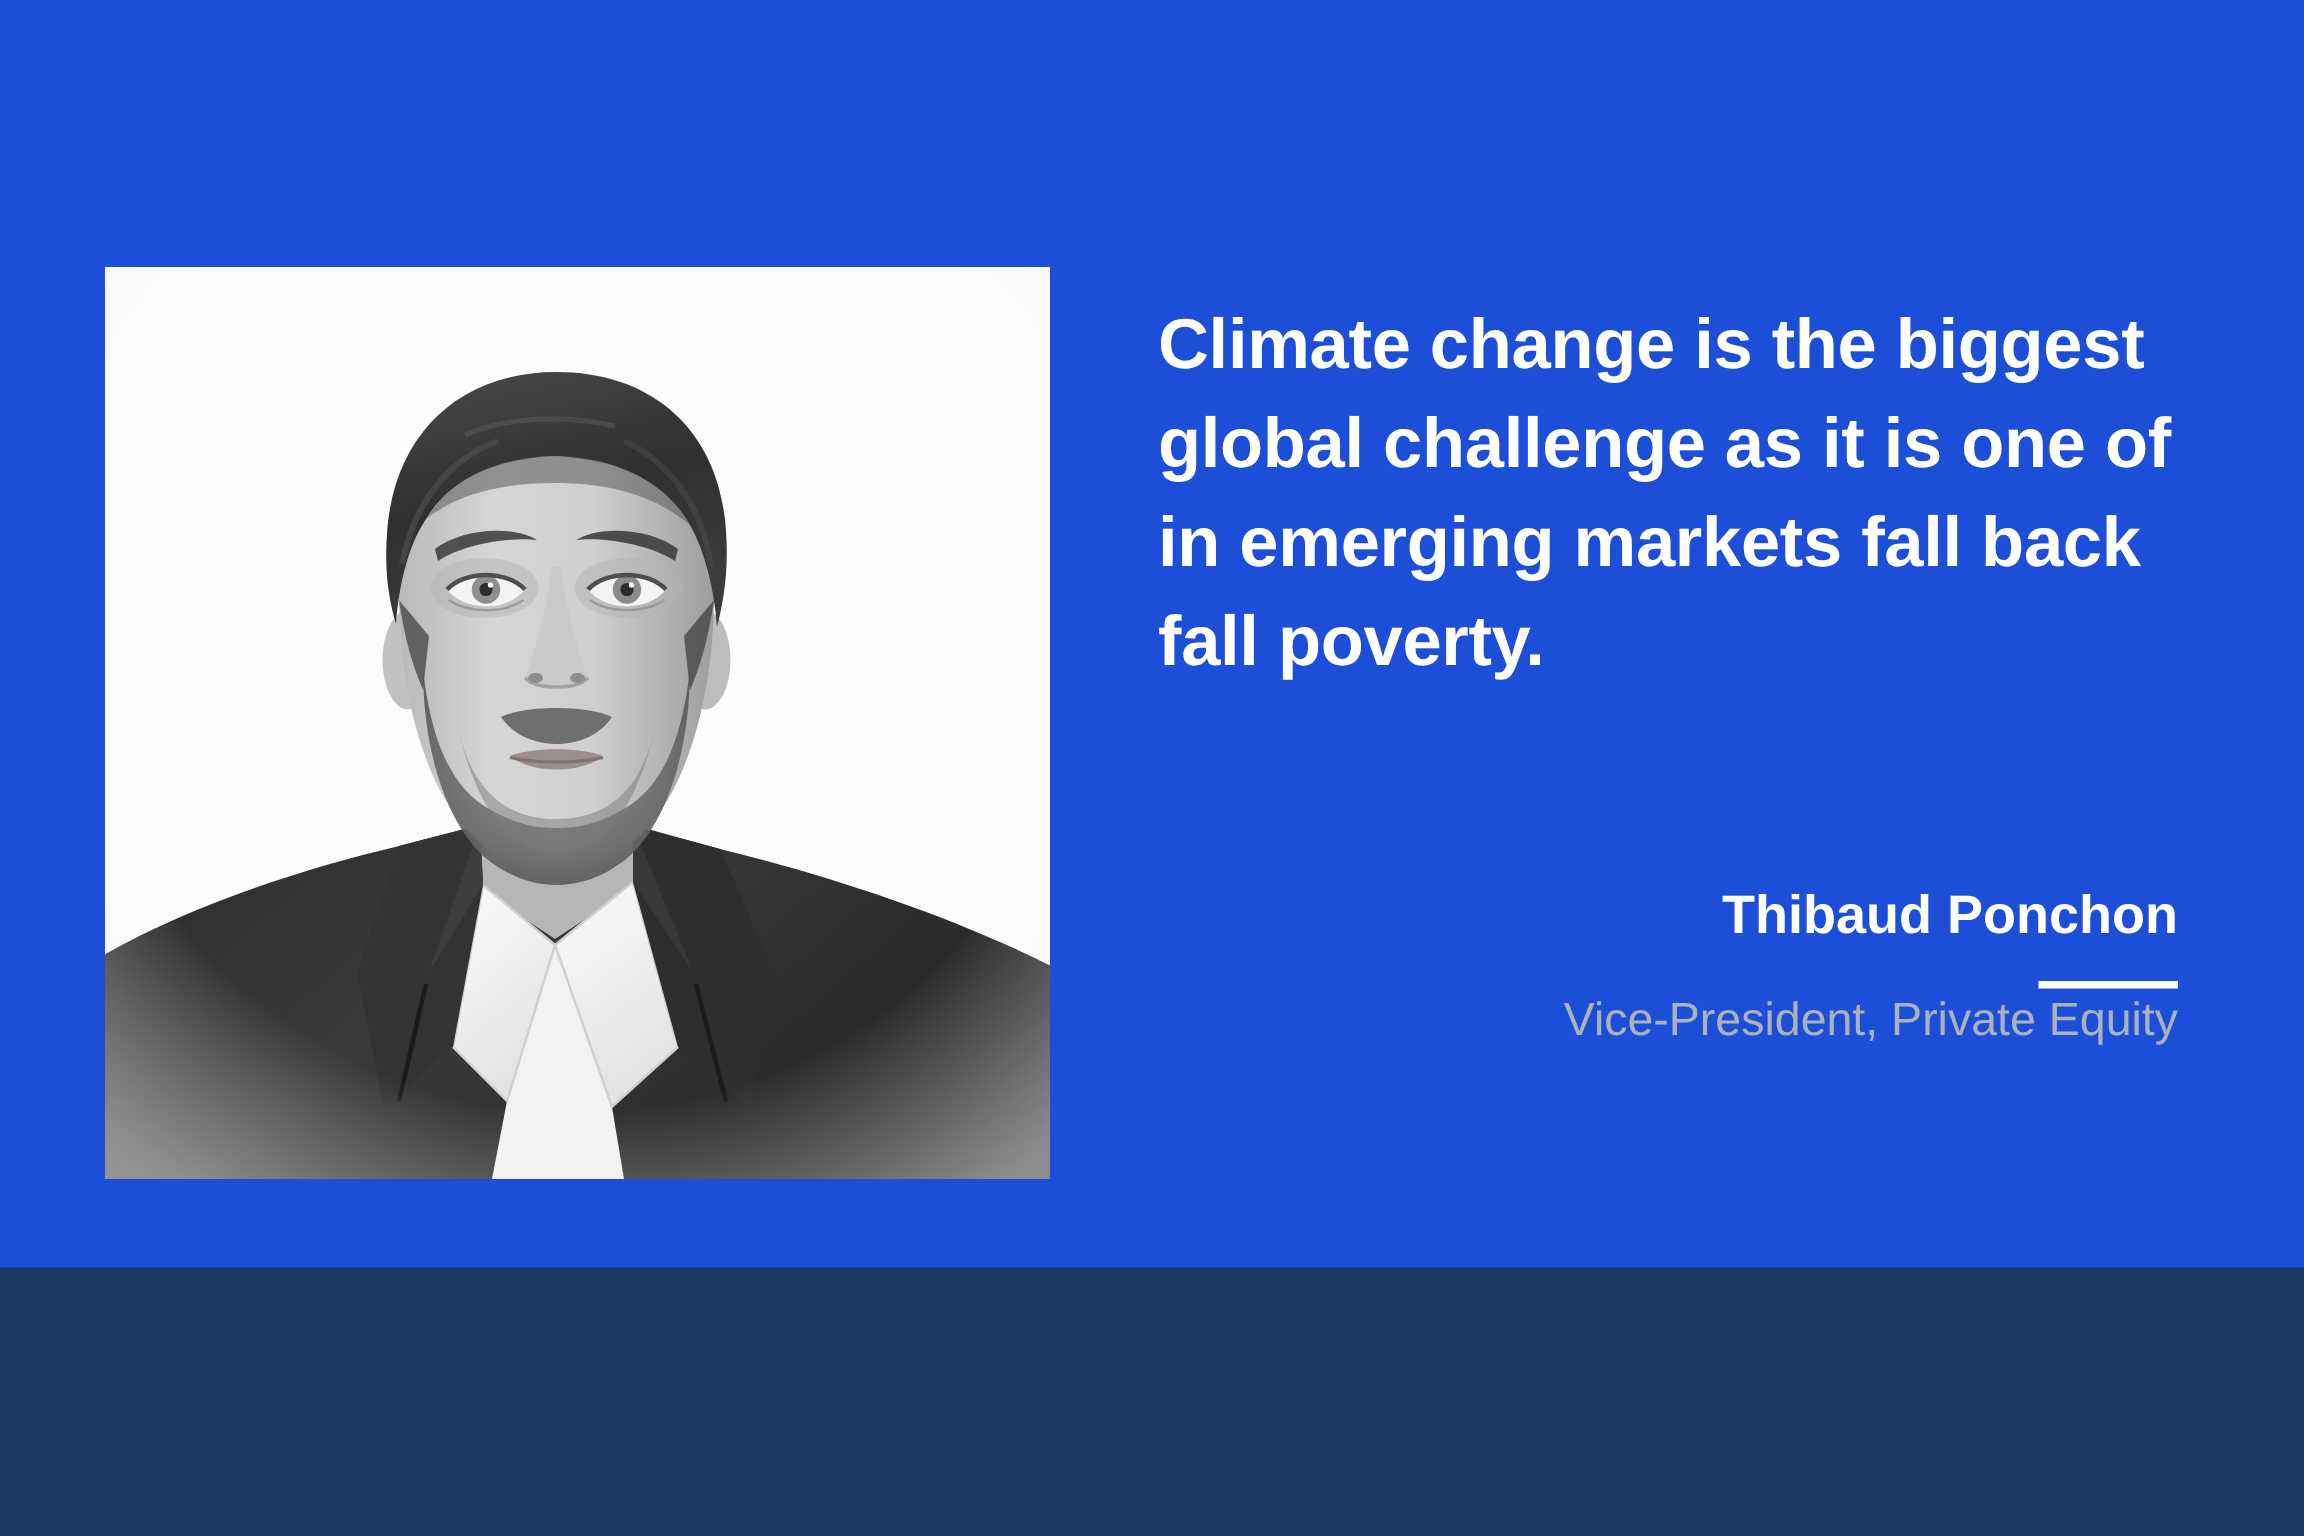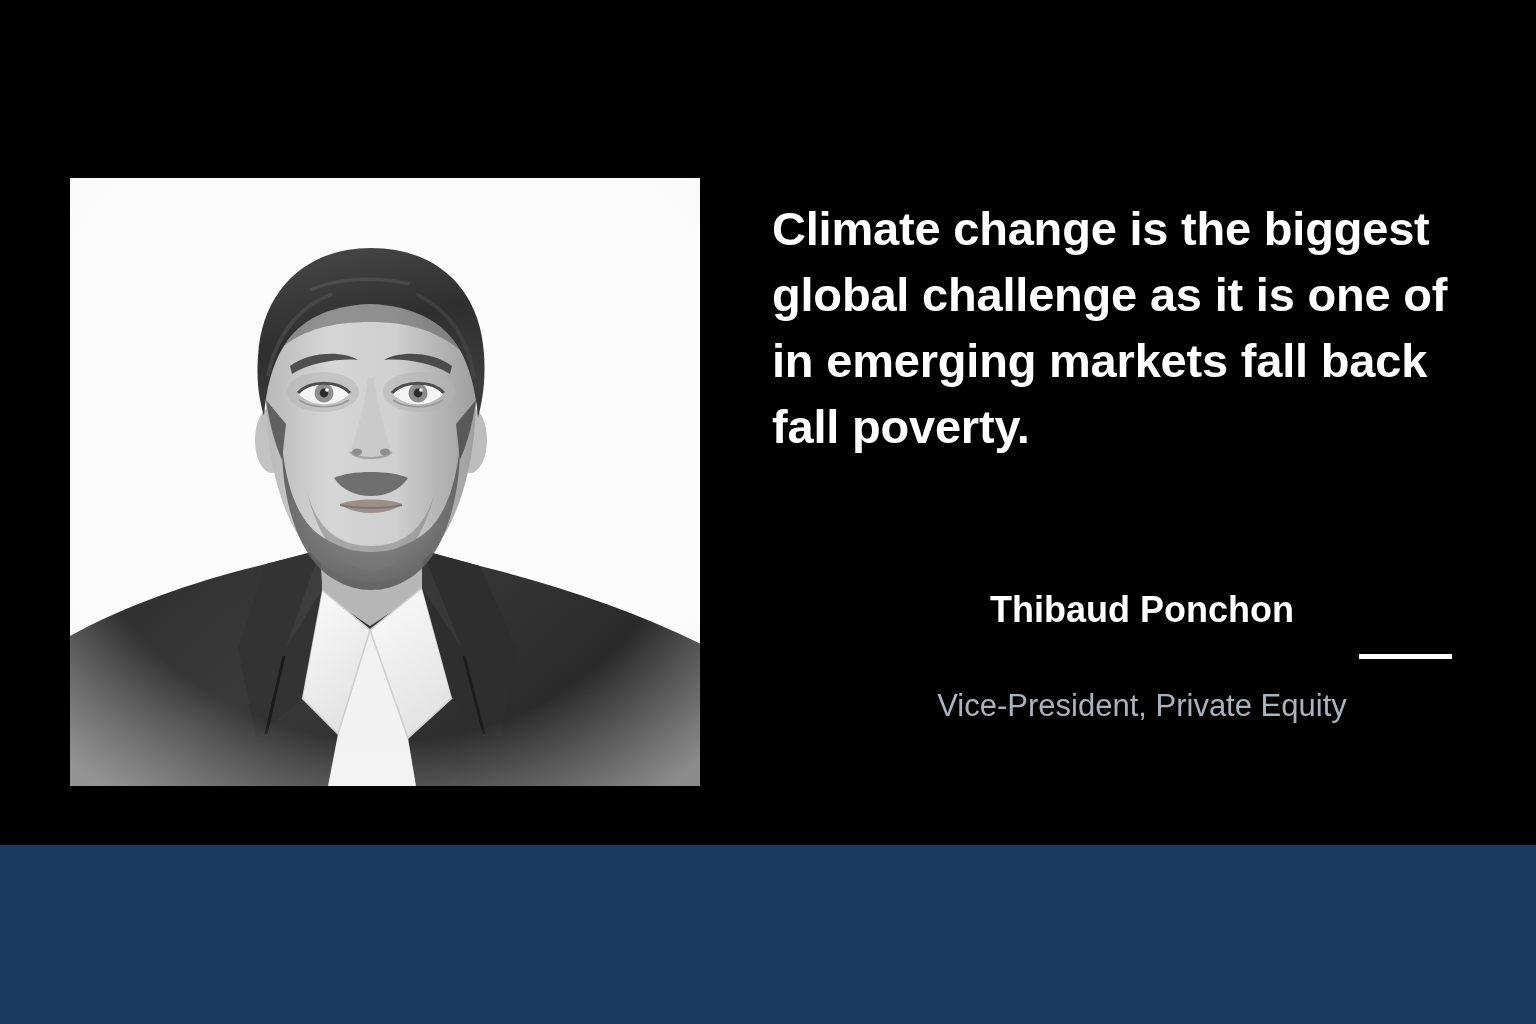--- a/index.html
+++ b/index.html
@@ -10,21 +10,21 @@
     width: 1536px;
     height: 1024px;
     overflow: hidden;
     font-family: "Liberation Sans", sans-serif;
   }
 
   #slide {
     position: relative;
     width: 1536px;
     height: 1024px;
-    background: #000000;
+    background: #1d4ed8;
     overflow: hidden;
   }
 
   
   #bottom-band {
     position: absolute;
     left: 0;
     top: 845px;
     width: 1536px;
     height: 179px;
@@ -66,38 +66,37 @@
     line-height: 66px;
     letter-spacing: -0.2px;
     white-space: nowrap;
   }
 
   #attribution {
     position: absolute;
     right: 84px;
     top: 588px;
     width: 620px;
-    text-align: center;
+    text-align: right;
   }
   #person-name {
     color: #ffffff;
     font-size: 36px;
     font-weight: bold;
     line-height: 44px;
     letter-spacing: 0px;
   }
   #divider {
     display: block;
     margin: 22px 0 0 auto;
     width: 93px;
     height: 5px;
     background: #ffffff;
   }
   #role-block {
-    margin-top: 26px;
   }
   .role-line {
     color: #aab2bb;
     font-size: 31px;
     font-weight: normal;
     line-height: 42px;
     letter-spacing: 0px;
   }
 </style>
 </head>

